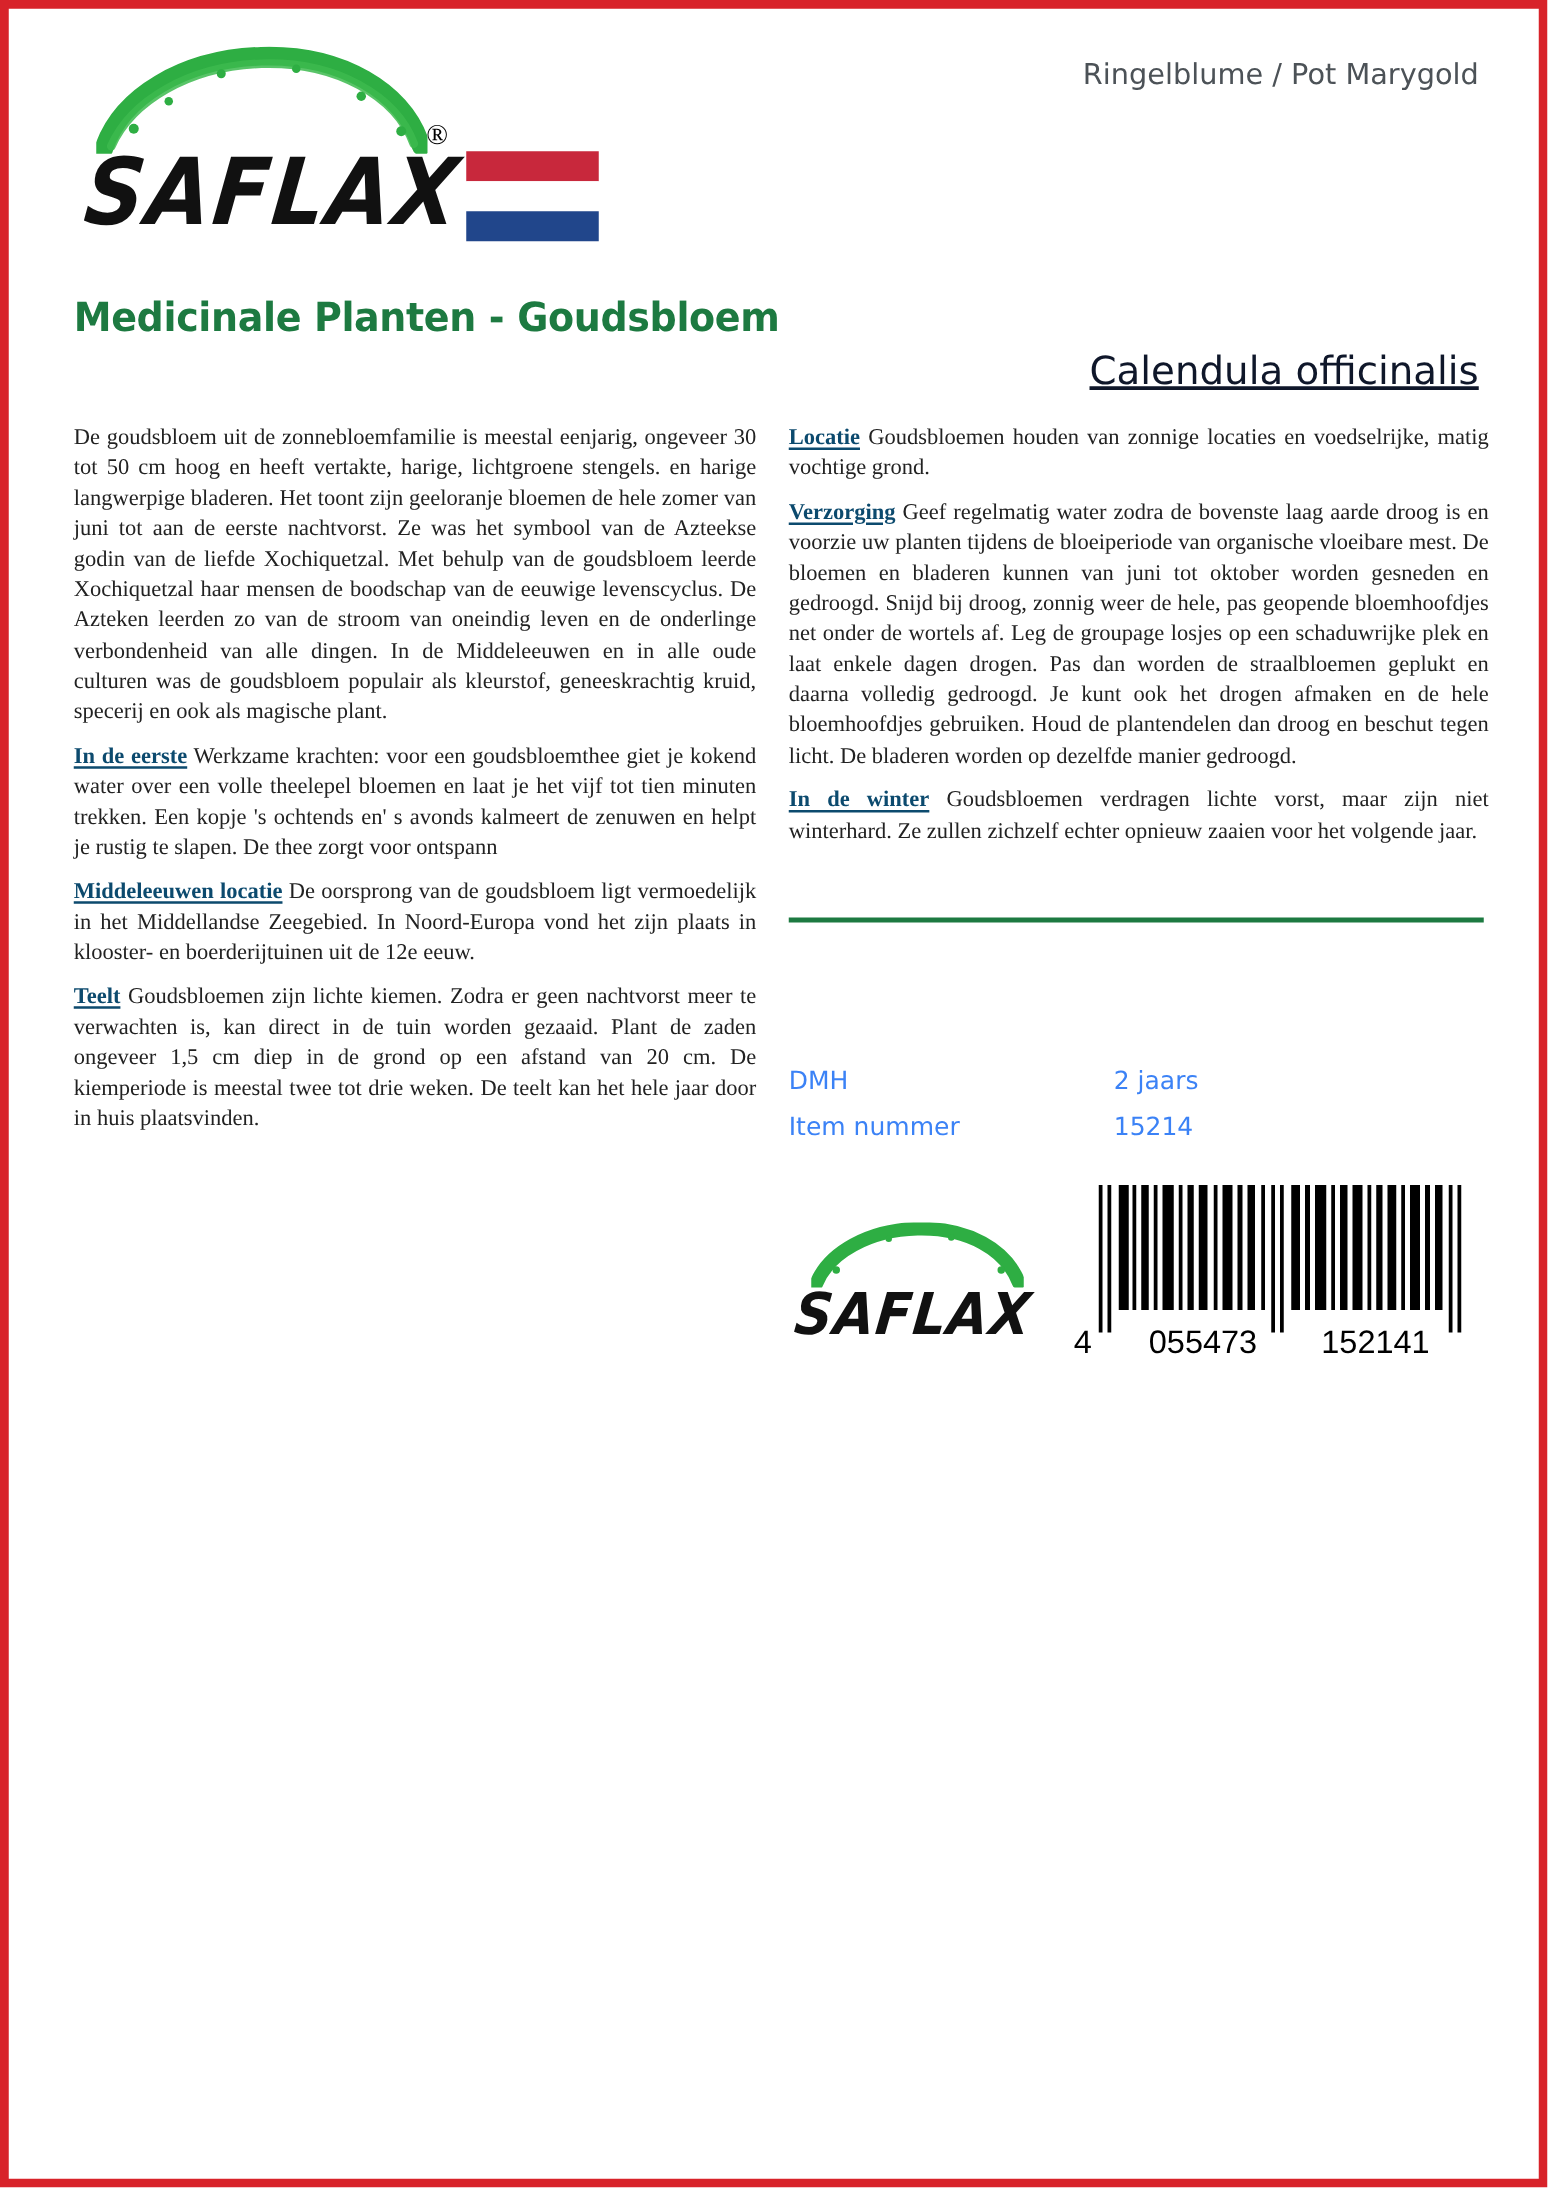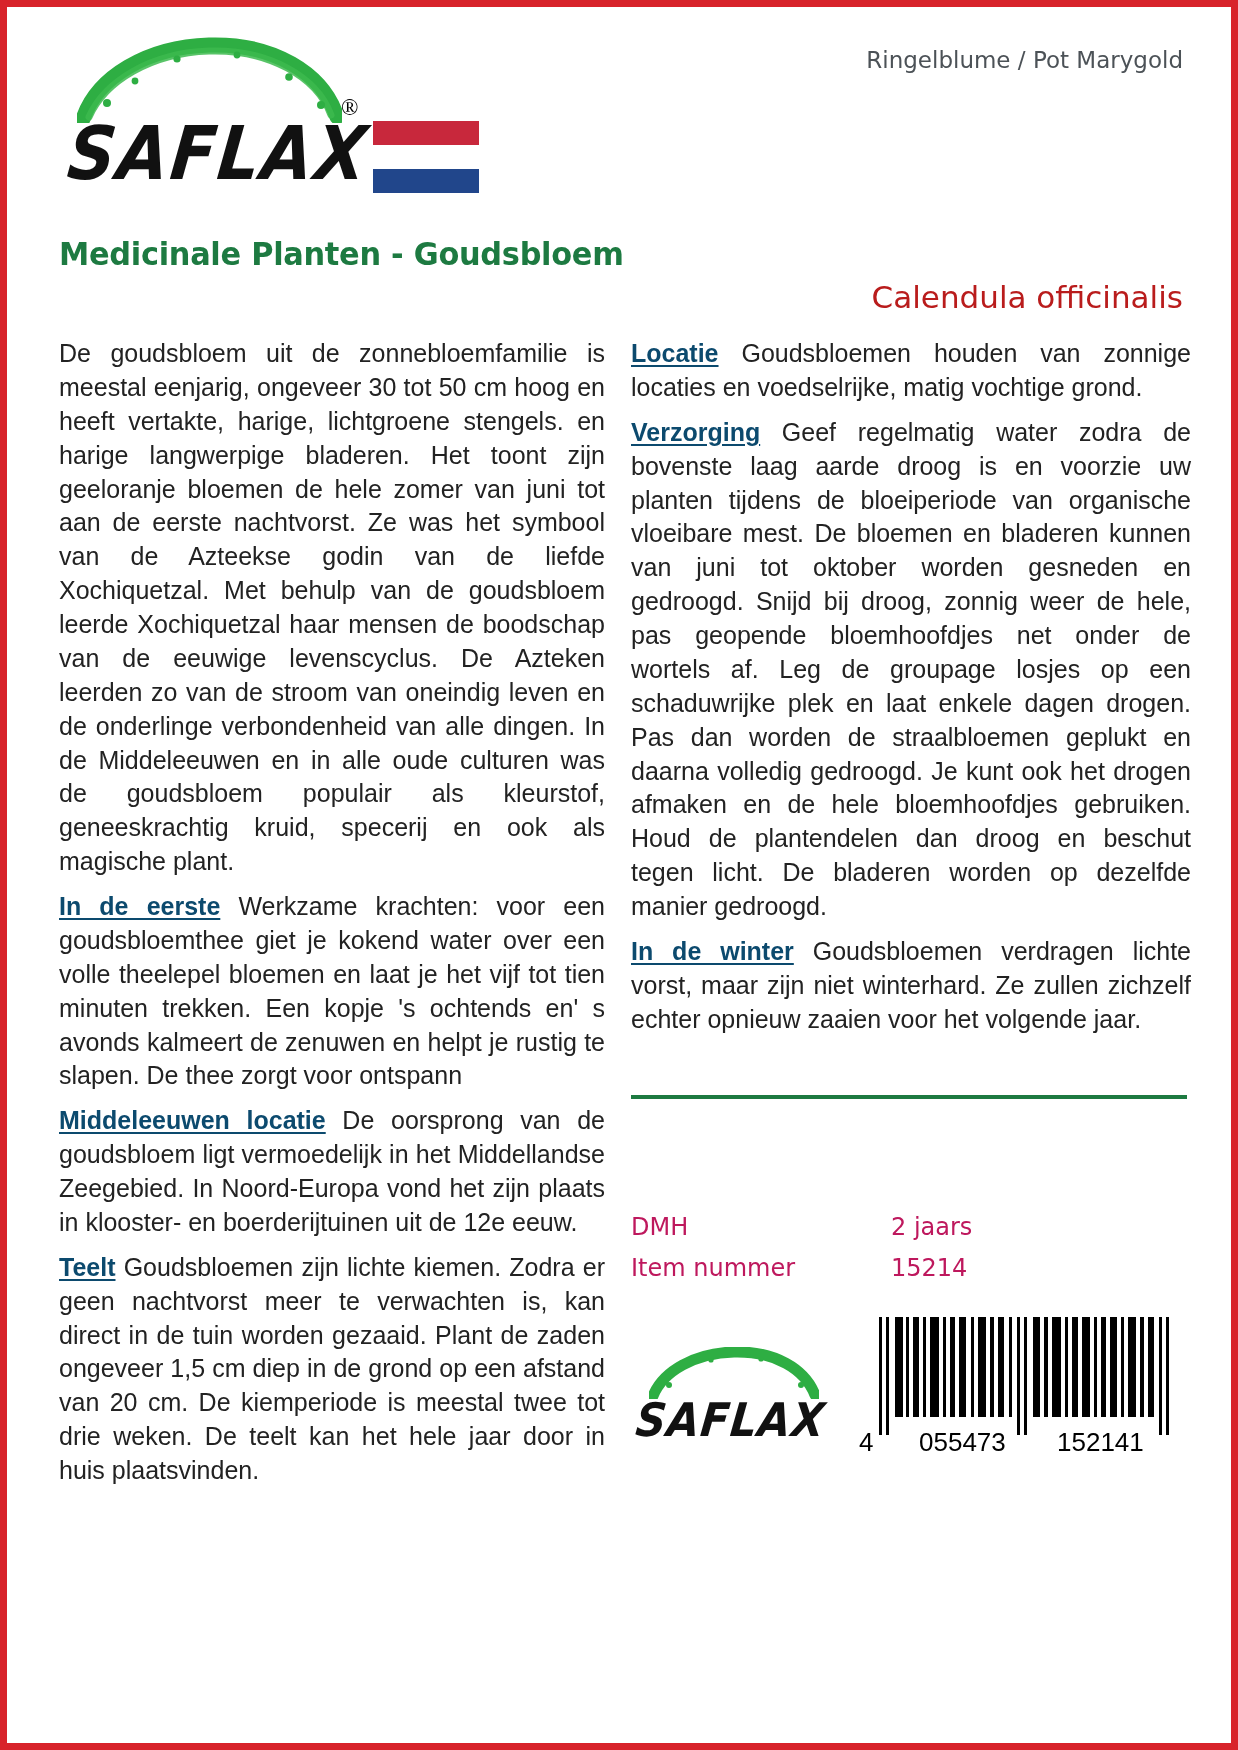--- a/index.html
+++ b/index.html
@@ -119,40 +119,41 @@
     transform: scaleX(0.95);
     transform-origin: left center;
   }
 
   .latin-name {
     position: absolute;
     right: 10px;
     top: 44px;
     font-family: "DejaVu Sans", sans-serif;
     font-size: 31px;
-    color: #b91c1c;
+    color: #0f172a;
     white-space: nowrap;
+    text-decoration: underline;
   }
 
   
   .columns {
     display: flex;
     gap: 26px;
     margin-top: 6px;
   }
 
   .col {
     width: 560px;
   }
   .col-left  { padding-left: 14px; }
   .col-right { padding-left: 0px; }
 
   p.para {
-    font-family: Liberation Sans, sans-serif;
-    font-size: 25px;
+    font-family: Liberation Serif, serif;
+    font-size: 18px;
     line-height: 1.355;
     color: #222222;
     text-align: justify;
     margin-bottom: 11px;
     hyphens: manual;
   }
 
   p.para:last-child { margin-bottom: 0; }
 
   .sec-head {
@@ -172,22 +173,22 @@
   .divider {
     height: 4px;
     background: #1d7a41;
     width: 100%;
     margin-bottom: 112px;
   }
 
   .info-table {
     width: 100%;
     font-family: "DejaVu Sans", sans-serif;
-    font-size: 24px;
-    color: #be185d;
+    font-size: 20px;
+    color: #3b82f6;
     border-collapse: collapse;
   }
   .info-table td { padding: 2px 0 11px 0; vertical-align: top; }
   .info-table td.val { padding-left: 10px; }
   .info-table td.lbl { width: 250px; }
 
   .brand-barcode {
     display: flex;
     align-items: flex-end;
     justify-content: space-between;

